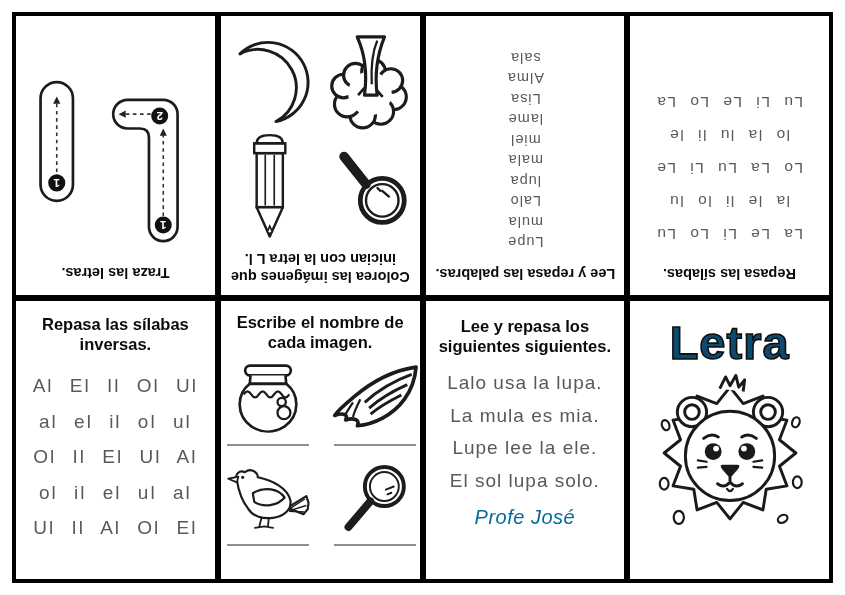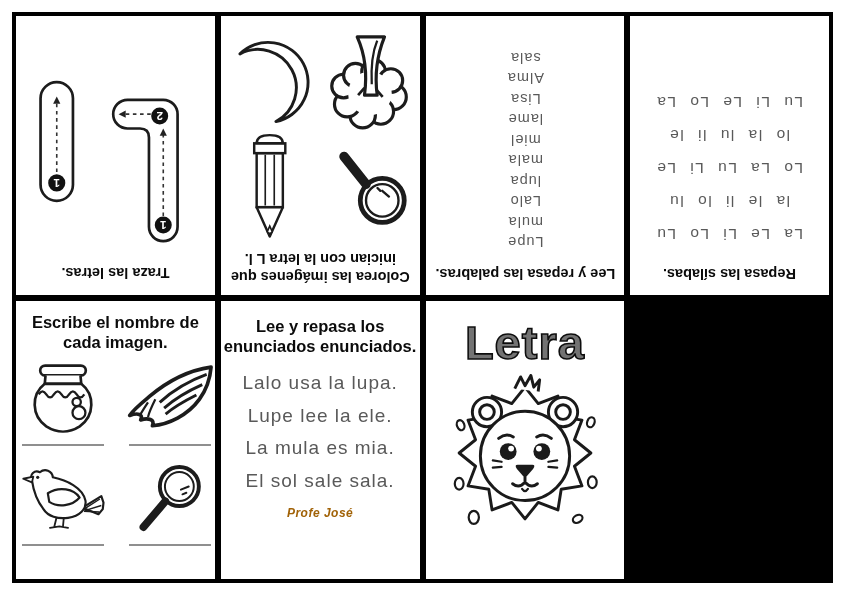--- a/index.html
+++ b/index.html
@@ -11,22 +11,22 @@
   .cap{font-weight:700;color:#0b0b0b;text-align:center;line-height:1.22;font-size:14.5px;}
   .cap2{font-weight:700;color:#0b0b0b;text-align:center;line-height:1.22;font-size:16.5px;}
   .tr{font-family:"Liberation Sans",sans-serif;font-weight:300;color:#595959;text-align:center;}
   .trace-row{display:flex;align-items:flex-start;margin-top:16px;gap:26px;}
   .imggrid2{display:grid;grid-template-columns:1fr 1fr;gap:2px 10px;margin-top:8px;align-items:center;justify-items:center;}
   .wordlist{margin-top:12px;}
   .wordlist div{font-size:14.5px;line-height:20.5px;letter-spacing:1px;}
   .sylrows4 div{font-size:15.5px;letter-spacing:1.5px;word-spacing:7px;margin:15px 0;}
   .sylrows5 div{font-size:19px;letter-spacing:2px;word-spacing:9px;margin:13.5px 0;}
   .sentlist div{font-size:19px;letter-spacing:1px;margin:10.5px 0;}
-  .sig{font-size:12px;font-weight:700;font-style:italic;color:#a16207;margin-top:4px;letter-spacing:.5px;}
-  .bigtitle{font-size:47px;font-weight:700;color:#737373;letter-spacing:1px;margin-top:14px;-webkit-text-stroke:1.6px #0d0d0d;}
+  .sig{font-size:20px;font-weight:400;font-style:italic;color:#0369a1;margin-top:4px;letter-spacing:.5px;}
+  .bigtitle{font-size:47px;font-weight:700;color:#0c4a6e;letter-spacing:1px;margin-top:14px;-webkit-text-stroke:1.6px #0d0d0d;}
   .bigletters{font-size:42px;font-weight:700;color:#0d0d0d;letter-spacing:6px;margin-top:12px;-webkit-text-stroke:1.6px #0d0d0d;}
   .writecell{display:flex;flex-direction:column;align-items:center;}
   .writeline{width:82px;border-top:2px solid #8f8f8f;margin-top:6px;}
   .wgrid{display:grid;grid-template-columns:1fr 1fr;gap:14px 16px;margin-top:8px;}
   svg{display:block;}
 </style>
 </head>
 <body>
 <div class="stage">
 
@@ -126,20 +126,33 @@
       <div class="sylrows4 tr" style="margin-top:6px;">
         <div>La Le Li Lo Lu</div>
         <div>la le li lo lu</div>
         <div>Lo La Lu Li Le</div>
         <div>lo la lu li le</div>
         <div>Lu Li Le Lo La</div>
       </div>
     </div>
   </section>
 
+  <section class="panel">
+    <div class="inner">
+      <div class="cap2" style="margin-top:13px;">Repasa las sílabas</div>
+      <div class="cap2">inversas.</div>
+      <div class="sylrows5 tr" style="margin-top:8px;">
+        <div>Al El Il Ol Ul</div>
+        <div>al el il ol ul</div>
+        <div>Ol Il El Ul Al</div>
+        <div>ol il el ul al</div>
+        <div>Ul Il Al Ol El</div>
+      </div>
+    </div>
+  </section>
 
   <section class="panel">
     <div class="inner">
       <div class="cap2" style="margin-top:11px;">Escribe el nombre de</div>
       <div class="cap2">cada imagen.</div>
       <div class="wgrid">
         <div class="writecell">
           <svg width="76" height="78" viewBox="0 0 100 100">
             <rect x="20" y="6" width="60" height="13" rx="6.5" fill="#fff" stroke="#1c1c1c" stroke-width="3.5"></rect>
             <path d="M 27 19 L 26 30 L 74 30 L 73 19" fill="#fff" stroke="#1c1c1c" stroke-width="3.5"></path>
@@ -180,26 +193,26 @@
           </svg>
           <div class="writeline"></div>
         </div>
       </div>
     </div>
   </section>
 
   <section class="panel">
     <div class="inner">
       <div class="cap2" style="margin-top:15px;">Lee y repasa los</div>
-      <div class="cap2">enunciados enunciados.</div>
+      <div class="cap2">siguientes siguientes.</div>
       <div class="sentlist tr" style="margin-top:6px;">
         <div>Lalo usa la lupa.</div>
+        <div>La mula es mia.</div>
         <div>Lupe lee la ele.</div>
-        <div>La mula es mia.</div>
-        <div>El sol sale sala.</div>
+        <div>El sol lupa solo.</div>
       </div>
       <div class="sig">Profe José</div>
     </div>
   </section>
 
   <section class="panel">
     <div class="inner">
       <div class="bigtitle">Letra</div>
       <svg width="188" height="158" viewBox="0 0 200 216" style="margin-top:4px;">
         <g fill="#fff" stroke="#1a1a1a" stroke-width="4" stroke-linejoin="round">

